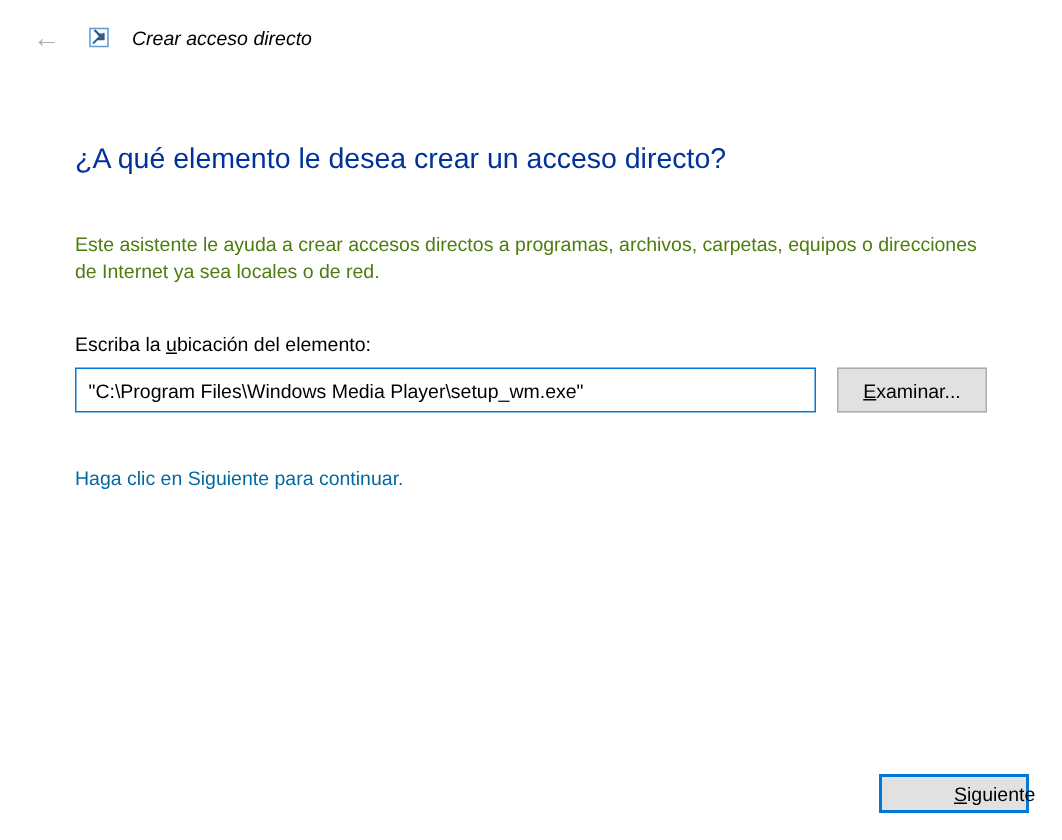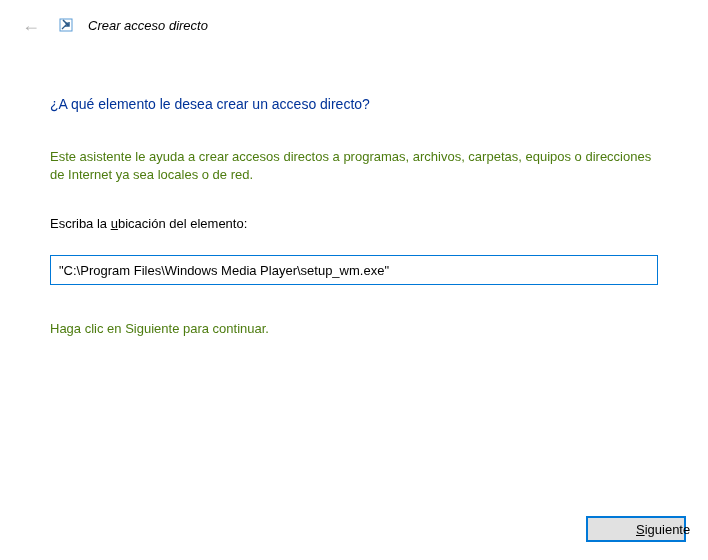--- a/index.html
+++ b/index.html
@@ -42,33 +42,33 @@
     .header-title {
       font-size: 13px;
       color: #000;
       font-style: italic;
     }
     .content {
       padding: 50px 50px 0 50px;
     }
     .main-heading {
       color: #003399;
-      font-size: 14px;
+      font-size: 19px;
       font-weight: normal;
       margin-bottom: 36px;
     }
     .description {
       font-size: 13px;
       line-height: 1.4;
       margin-bottom: 32px;
       color: #4d7c0f;
     }
     .input-label {
       font-size: 13px;
-      margin-bottom: 24px;
+      margin-bottom: 8px;
     }
     .input-label .underline {
       text-decoration: underline;
     }
     .input-row {
       display: flex;
       gap: 14px;
       align-items: stretch;
       margin-bottom: 36px;
     }
@@ -88,21 +88,21 @@
       border: 1px solid #adadad;
       font-size: 13px;
       font-family: inherit;
       cursor: pointer;
     }
     .browse-button .underline {
       text-decoration: underline;
     }
     .continue-text {
       font-size: 13px;
-      color: #4d7c0f;
+      color: #0369a1;
     }
     .footer {
       position: absolute;
       bottom: 18px;
       right: 22px;
       display: flex;
       gap: 10px;
     }
     .footer-button {
       width: 100px;
@@ -141,20 +141,23 @@
   <h1 class="main-heading">¿A qué elemento le desea crear un acceso directo?</h1>
 
   <p class="description">Este asistente le ayuda a crear accesos directos a programas, archivos, carpetas, equipos o direcciones de Internet ya sea locales o de red.</p>
 
   <div class="input-label">
     <span>Escriba la </span><span class="underline">u</span><span>bicación del elemento:</span>
   </div>
 
   <div class="input-row">
     <input type="text" class="path-input" value="&quot;C:\Program Files\Windows Media Player\setup_wm.exe&quot;" style="">
+    <button class="browse-button">
+      <span class="underline">E</span><span>xaminar...</span>
+    </button>
   </div>
 
   <p class="continue-text">Haga clic en Siguiente para continuar.</p>
 </div>
 
 <div class="footer">
   <button class="footer-button primary">
     <span class="underline">S</span><span>iguiente</span>
   </button>
 </div>

